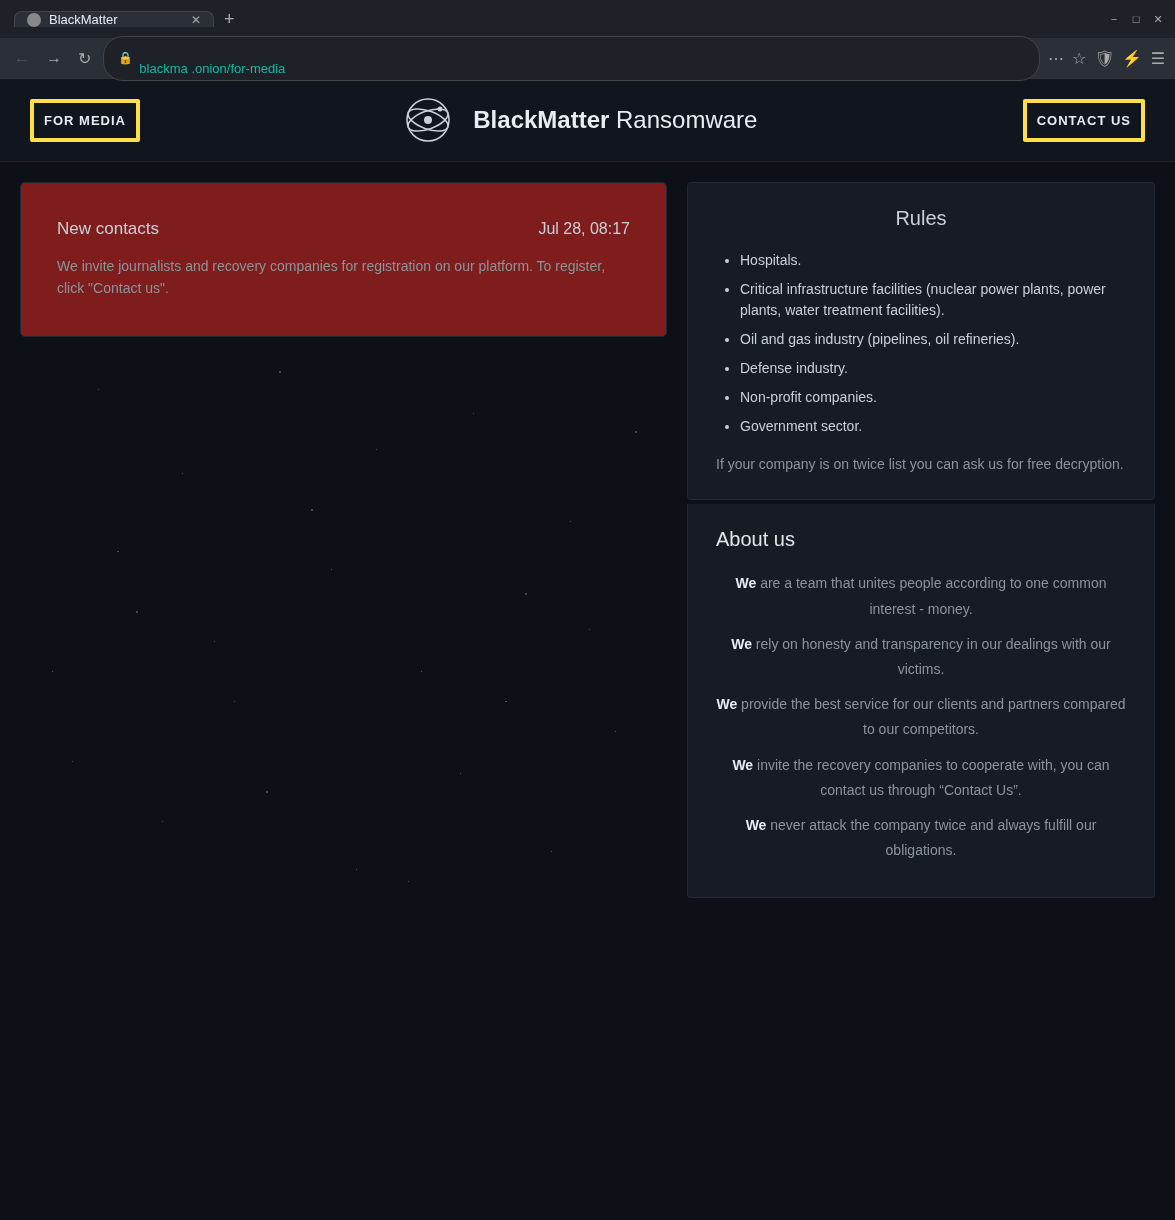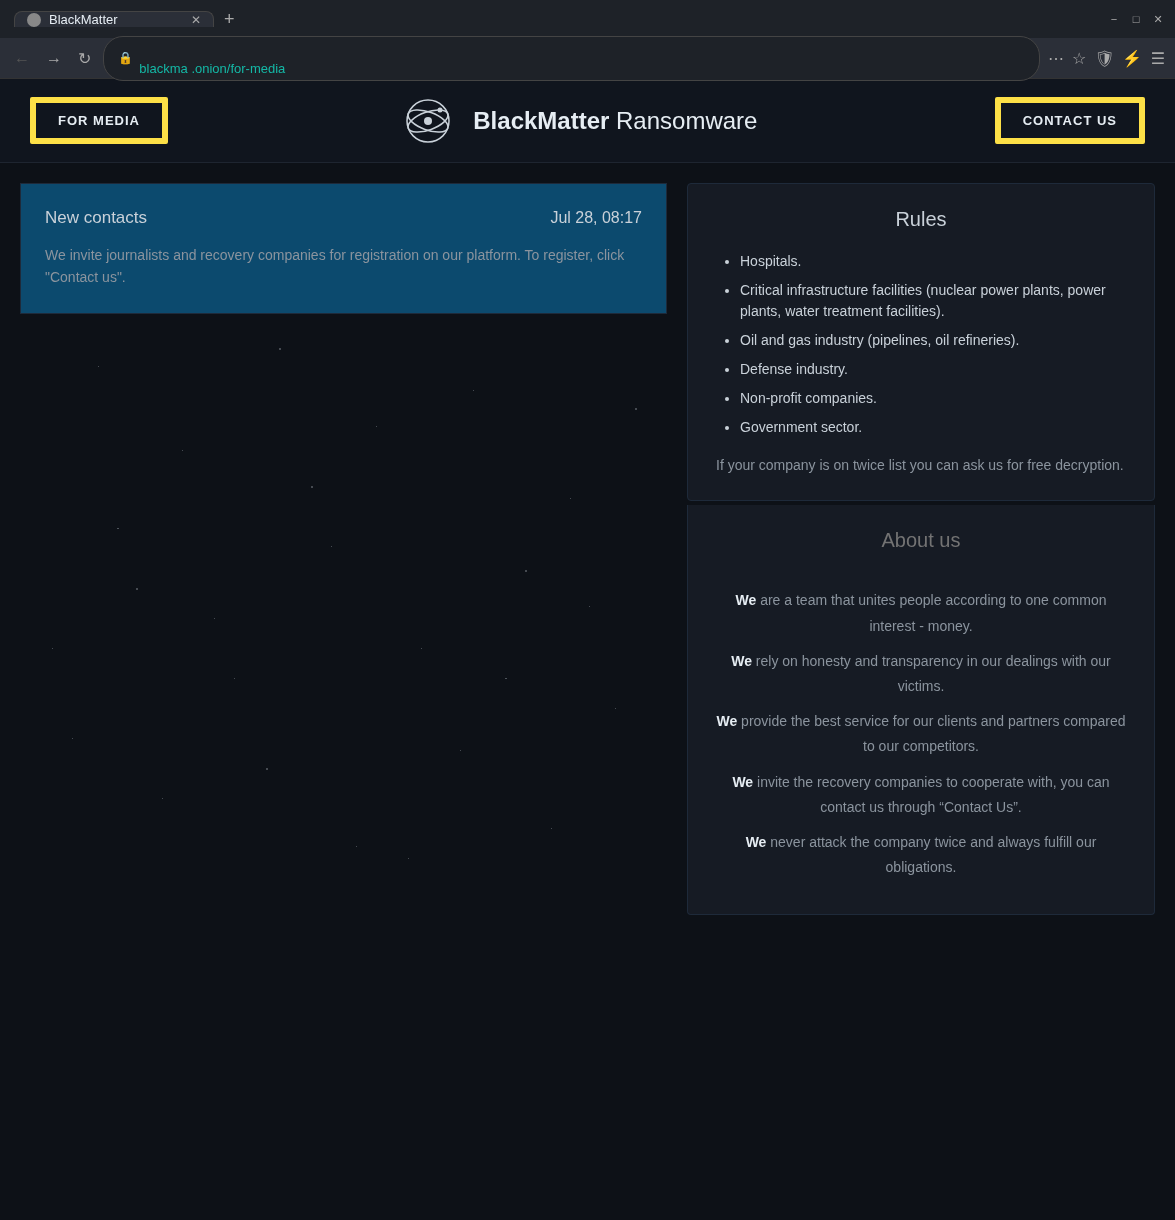--- a/index.html
+++ b/index.html
@@ -151,24 +151,24 @@
     .site-header {
       background: #10151e;
       display: flex;
       align-items: center;
       justify-content: space-between;
       padding: 18px 30px;
       border-bottom: 1px solid #1e2530;
     }
 
     .btn-outline {
-      border: 6px solid #fde047;
+      border: 4px solid #fde047;
       background: transparent;
       color: #e6edf3;
-      padding: 10px 22px;
+      padding: 10px 10px;
       font-size: 13px;
       font-weight: 700;
       letter-spacing: 1px;
       cursor: pointer;
       border-radius: 2px;
     }
 
     .site-logo {
       display: flex;
       align-items: center;
@@ -206,24 +206,24 @@
     .right-panel {
       width: 468px;
       min-width: 380px;
       display: flex;
       flex-direction: column;
       gap: 0;
     }
 
     
     .card {
-      background: #0c4a6e;
+      background: #7f1d1d;
       border: 1px solid #1e2a3a;
-      border-radius: 0;
-      padding: 24px;
+      border-radius: 5px;
+      padding: 36px;
       margin-bottom: 4px;
     }
 
     .card-new-contacts {
       display: flex;
       flex-direction: column;
       gap: 16px;
     }
 
     .card-header-row {
@@ -295,24 +295,23 @@
     
     .about-card {
       background: #161b24;
       border: 1px solid #1e2a3a;
       border-top: none;
       border-radius: 0 0 4px 4px;
       padding: 24px 28px;
     }
 
     .about-title {
-      text-align: center;
       font-size: 20px;
-      color: #737373;
-      margin-bottom: 36px;
+      color: #e5e5e5;
+      margin-bottom: 20px;
       font-weight: 400;
     }
 
     .about-body {
       font-size: 14px;
       color: #8b949e;
       text-align: center;
       line-height: 1.8;
     }
 

